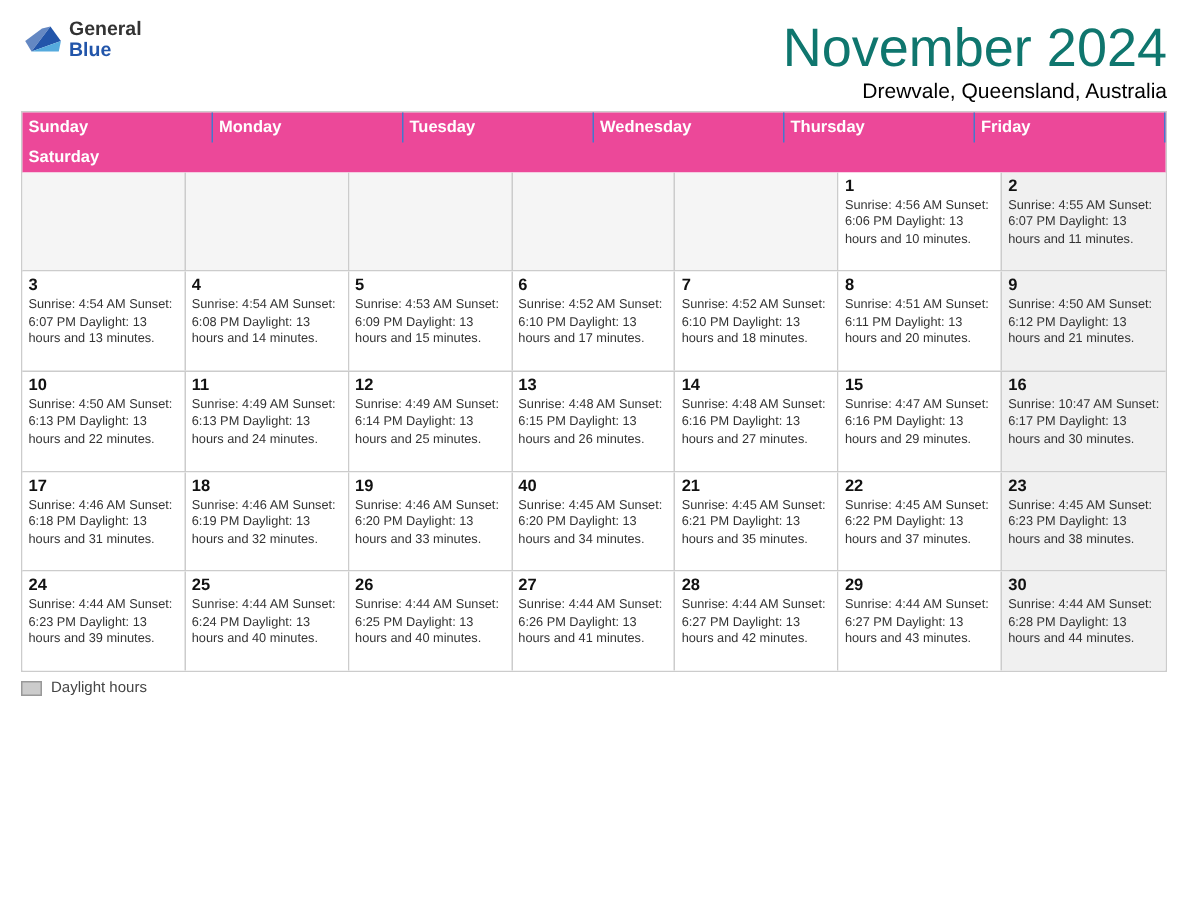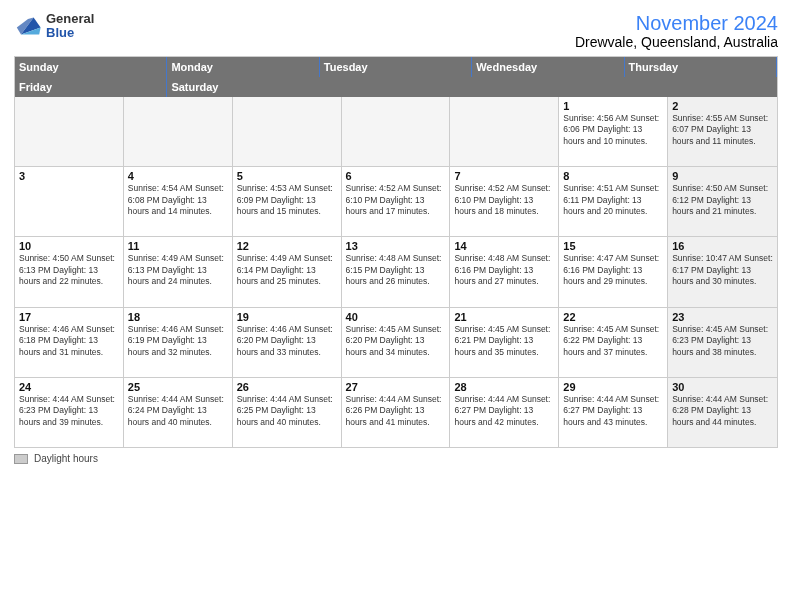--- a/index.html
+++ b/index.html
@@ -45,39 +45,39 @@
     }
     .logo-icon {
       width: 28px;
       height: 28px;
       margin-right: 2px;
     }
     .title-block {
       text-align: right;
     }
     .month-title {
-      font-size: 20px;
+      font-size: 36px;
       font-weight: normal;
-      color: #3b82f6;
+      color: #0f766e;
       line-height: 1.1;
     }
     .location-title {
       font-size: 14px;
       color: #000000;
     }
     .calendar {
       flex: 1;
       display: flex;
       flex-direction: column;
       border: 1px solid #ccc;
     }
     .cal-header {
       display: grid;
-      grid-template-columns: repeat(5, 1fr);
-      background: #737373;
+      grid-template-columns: repeat(6, 1fr);
+      background: #ec4899;
     }
     .cal-header-cell {
       color: #fff;
       font-size: 11px;
       font-weight: bold;
       padding: 4px 4px;
       text-align: left;
       border-right: 1px solid #4477cc;
     }
     .cal-header-cell:last-child { border-right: none; }
@@ -182,20 +182,24 @@
             <span class="day-num">2</span>
             <div class="cell-info">Sunrise: 4:55 AM
 Sunset: 6:07 PM
 Daylight: 13 hours
 and 11 minutes.</div>
           </div>
         </div>
         <div class="cal-row">
           <div class="cal-cell">
             <span class="day-num">3</span>
+            <div class="cell-info">Sunrise: 4:54 AM
+Sunset: 6:07 PM
+Daylight: 13 hours
+and 13 minutes.</div>
           </div>
           <div class="cal-cell">
             <span class="day-num">4</span>
             <div class="cell-info">Sunrise: 4:54 AM
 Sunset: 6:08 PM
 Daylight: 13 hours
 and 14 minutes.</div>
           </div>
           <div class="cal-cell">
             <span class="day-num">5</span>

